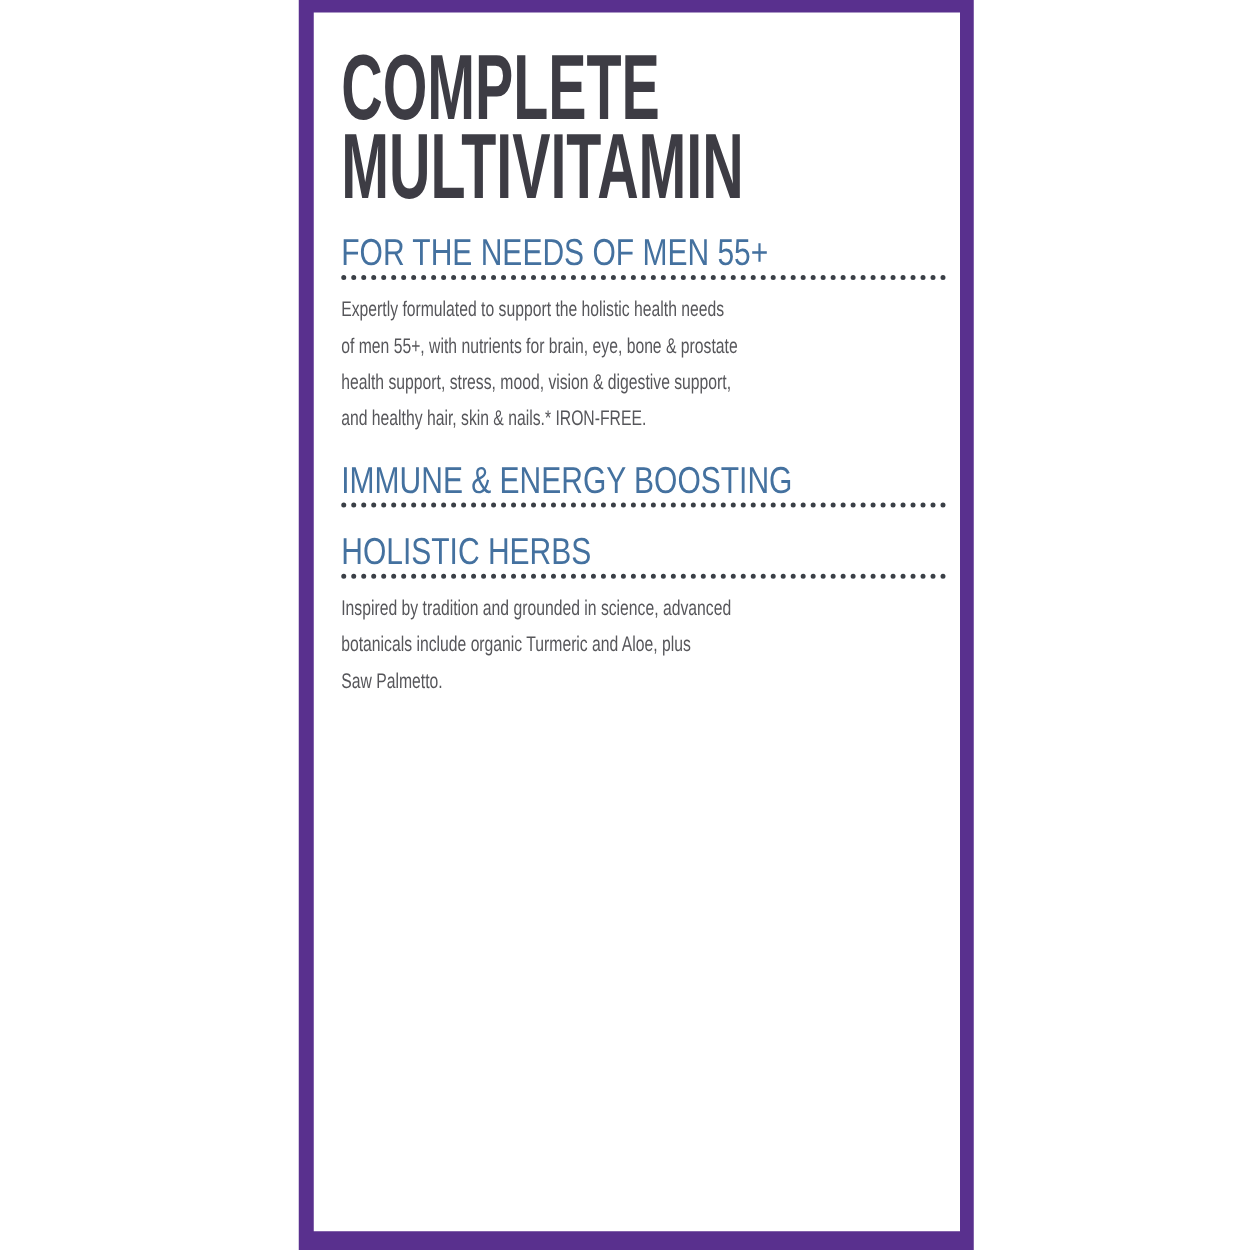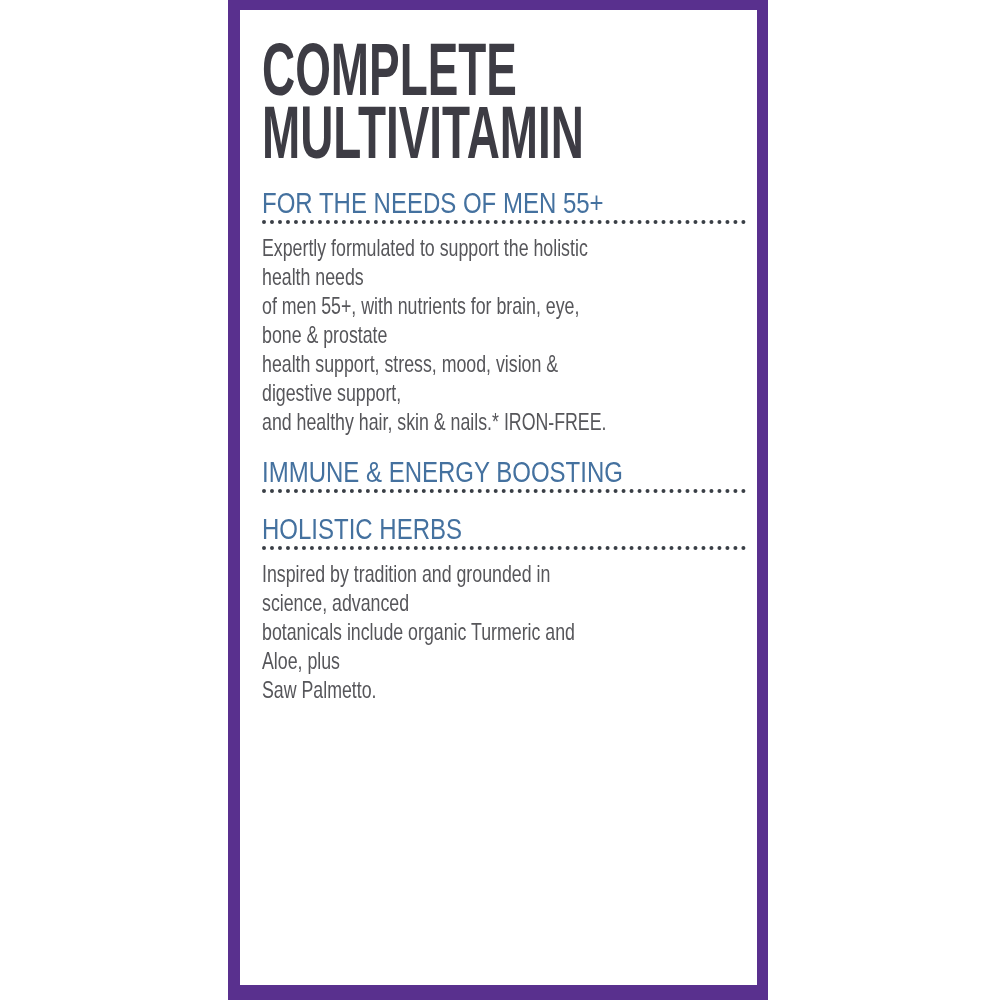--- a/index.html
+++ b/index.html
@@ -12,21 +12,21 @@
     overflow: hidden;
   }
   .stage {
     position: relative;
     width: 1000px;
     height: 1000px;
     background: #ffffff;
   }
   .panel {
     position: absolute;
-    left: 228px;
+    left: 239px;
     top: 0;
     width: 540px;
     height: 1000px;
     box-sizing: border-box;
     background: #ffffff;
     border-left: 12px solid #59308e;
     border-right: 11px solid #59308e;
     border-top: 10px solid #59308e;
     border-bottom: 15px solid #59308e;
   }
@@ -67,21 +67,21 @@
     transform-origin: left center;
   }
   .dotted-rule {
     width: 484px;
     height: 0;
     border-bottom: 4px dotted #3a3f46;
     margin-top: 2px;
   }
   .section-body {
     margin: 9px 0 0 0;
-    font-size: 24px;
+    font-size: 17px;
     line-height: 29px;
     font-weight: 400;
     color: #56565a;
     white-space: pre-line;
   }
   .section-body .bline {
     display: inline-block;
     transform: scaleX(0.74);
     transform-origin: left top;
     white-space: pre-line;

